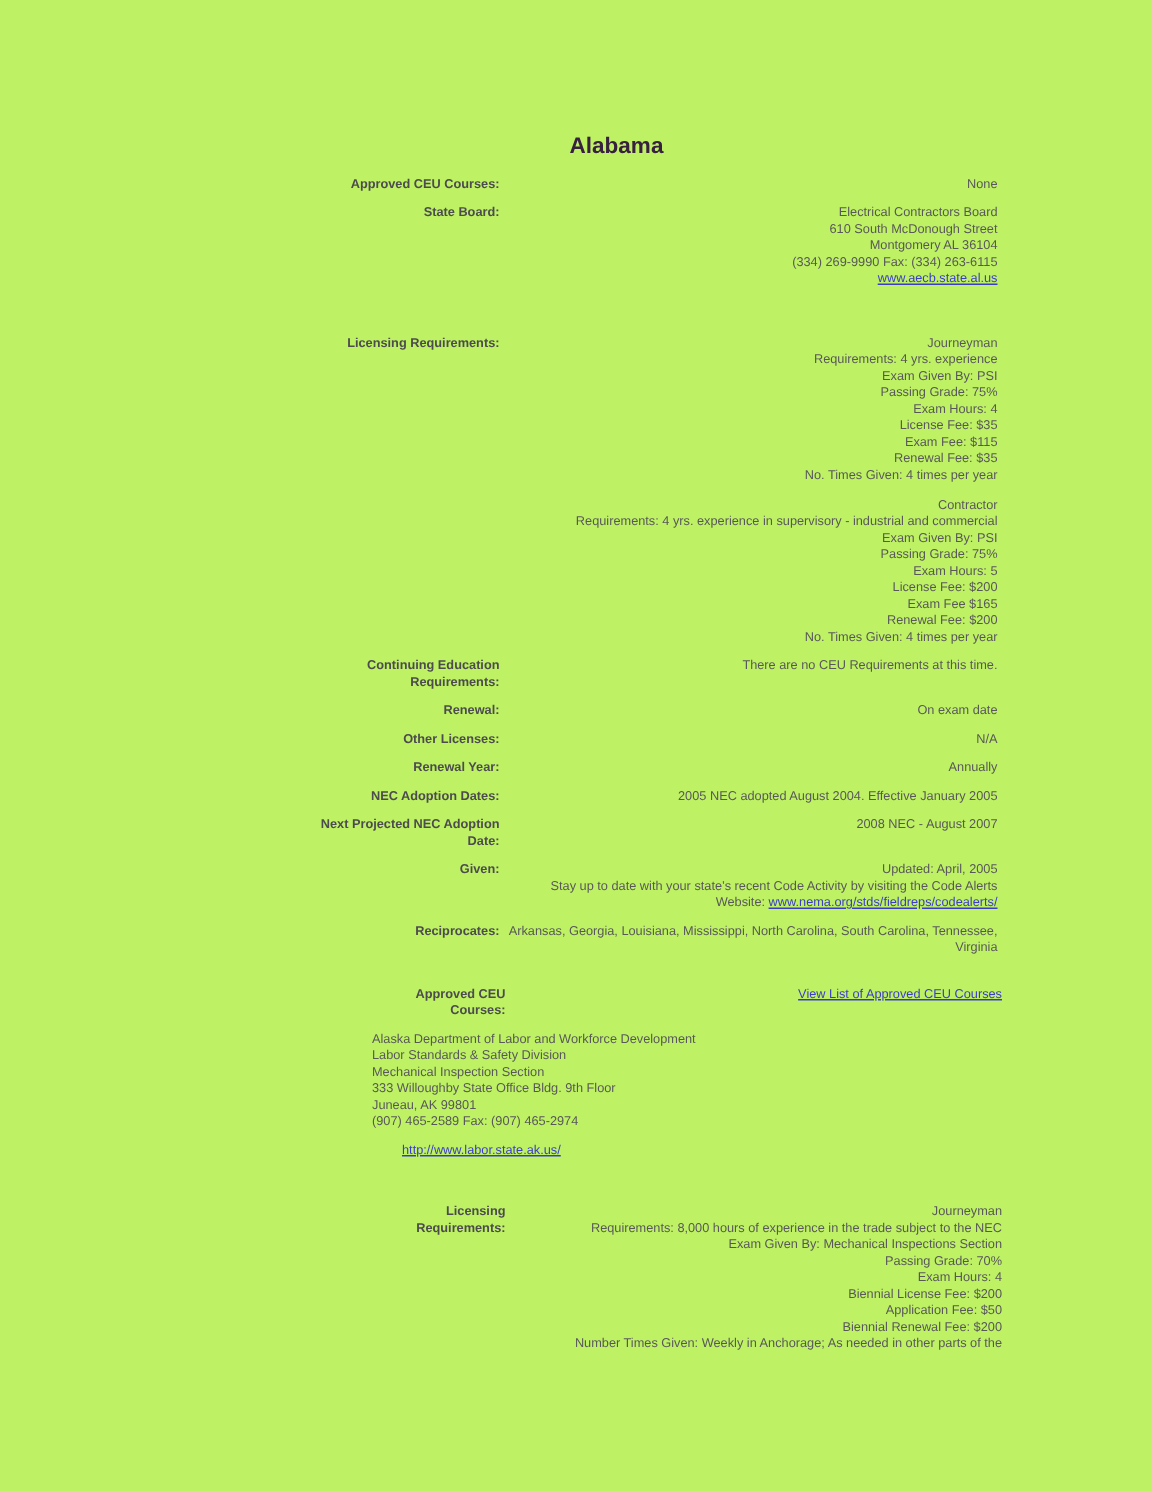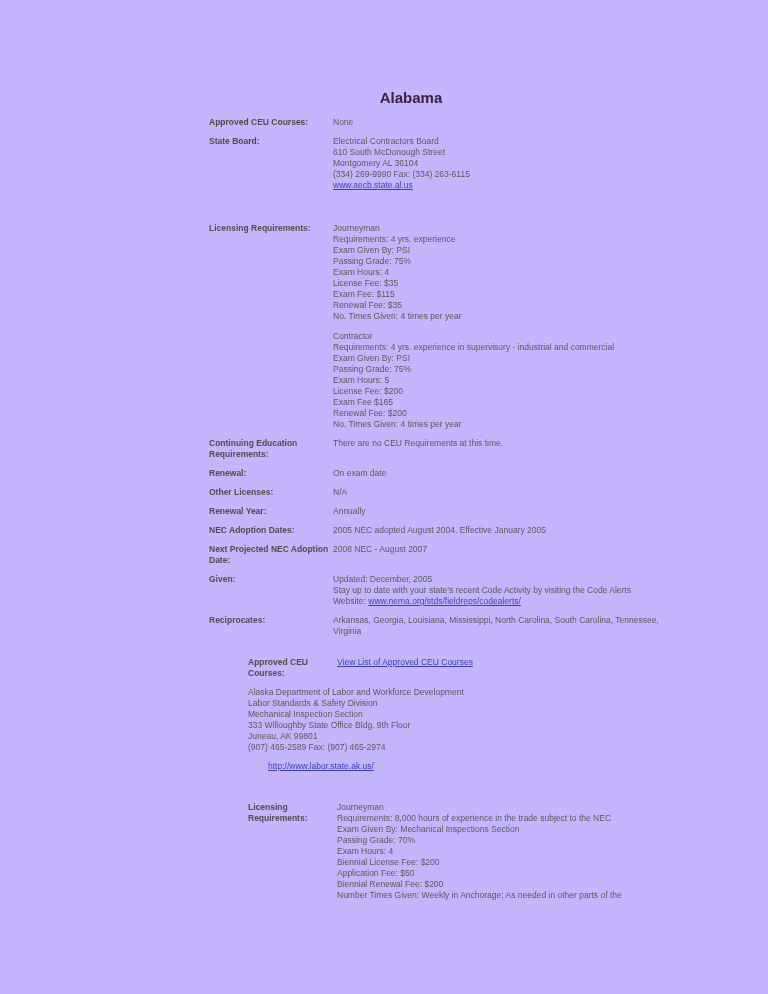--- a/index.html
+++ b/index.html
@@ -1,20 +1,20 @@
 <!DOCTYPE html>
 <html><head>
 <meta charset="utf-8">
 <style>
   html, body { margin: 0; padding: 0; background: #ffffff; }
   .page {
     position: relative;
     width: 768px;
     height: 994px;
-    background: #c4b5fd;
+    background: #bef264;
     overflow: hidden;
     font-family: "Liberation Sans", sans-serif;
     font-size: 8.5px;
     line-height: 11px;
     color: #58585a;
   }
   .content {
     position: absolute;
     left: 209px;
     top: 88px;
@@ -28,21 +28,21 @@
   }
   .title {
     width: 404px;
     margin: 0 0 9px 0;
     font-size: 15px;
     line-height: 20px;
     font-weight: bold;
     color: #38203f;
     text-align: center;
   }
-  .row { display: flex; margin-bottom: 8px; }
+  .row { display: flex; margin-bottom: 8px; text-align: right; }
   .row .label {
     flex: 0 0 124px;
     width: 124px;
     font-weight: bold;
     color: #4c4c4e;
   }
   .content2 .row .label { flex: 0 0 89px; width: 89px; }
   .row .value { flex: 1 1 auto; min-width: 0; }
   .lines { white-space: pre-line; }
   .block-sep { margin-top: 9px; }
@@ -131,21 +131,21 @@
     </div>
 
     <div class="row">
       <div class="label">Next Projected NEC Adoption Date:</div>
       <div class="value">2008 NEC - August 2007</div>
     </div>
 
     <div class="row">
       <div class="label">Given:</div>
       <div class="value">
-        <div class="lines">Updated: December, 2005
+        <div class="lines">Updated: April, 2005
 Stay up to date with your state’s recent Code Activity by visiting the Code Alerts</div>
         <div><span>Website: </span><a class="link">www.nema.org/stds/fieldreps/codealerts/</a></div>
       </div>
     </div>
 
     <div class="row">
       <div class="label">Reciprocates:</div>
       <div class="value lines">Arkansas, Georgia, Louisiana, Mississippi, North Carolina, South Carolina, Tennessee,
 Virginia</div>
     </div>

